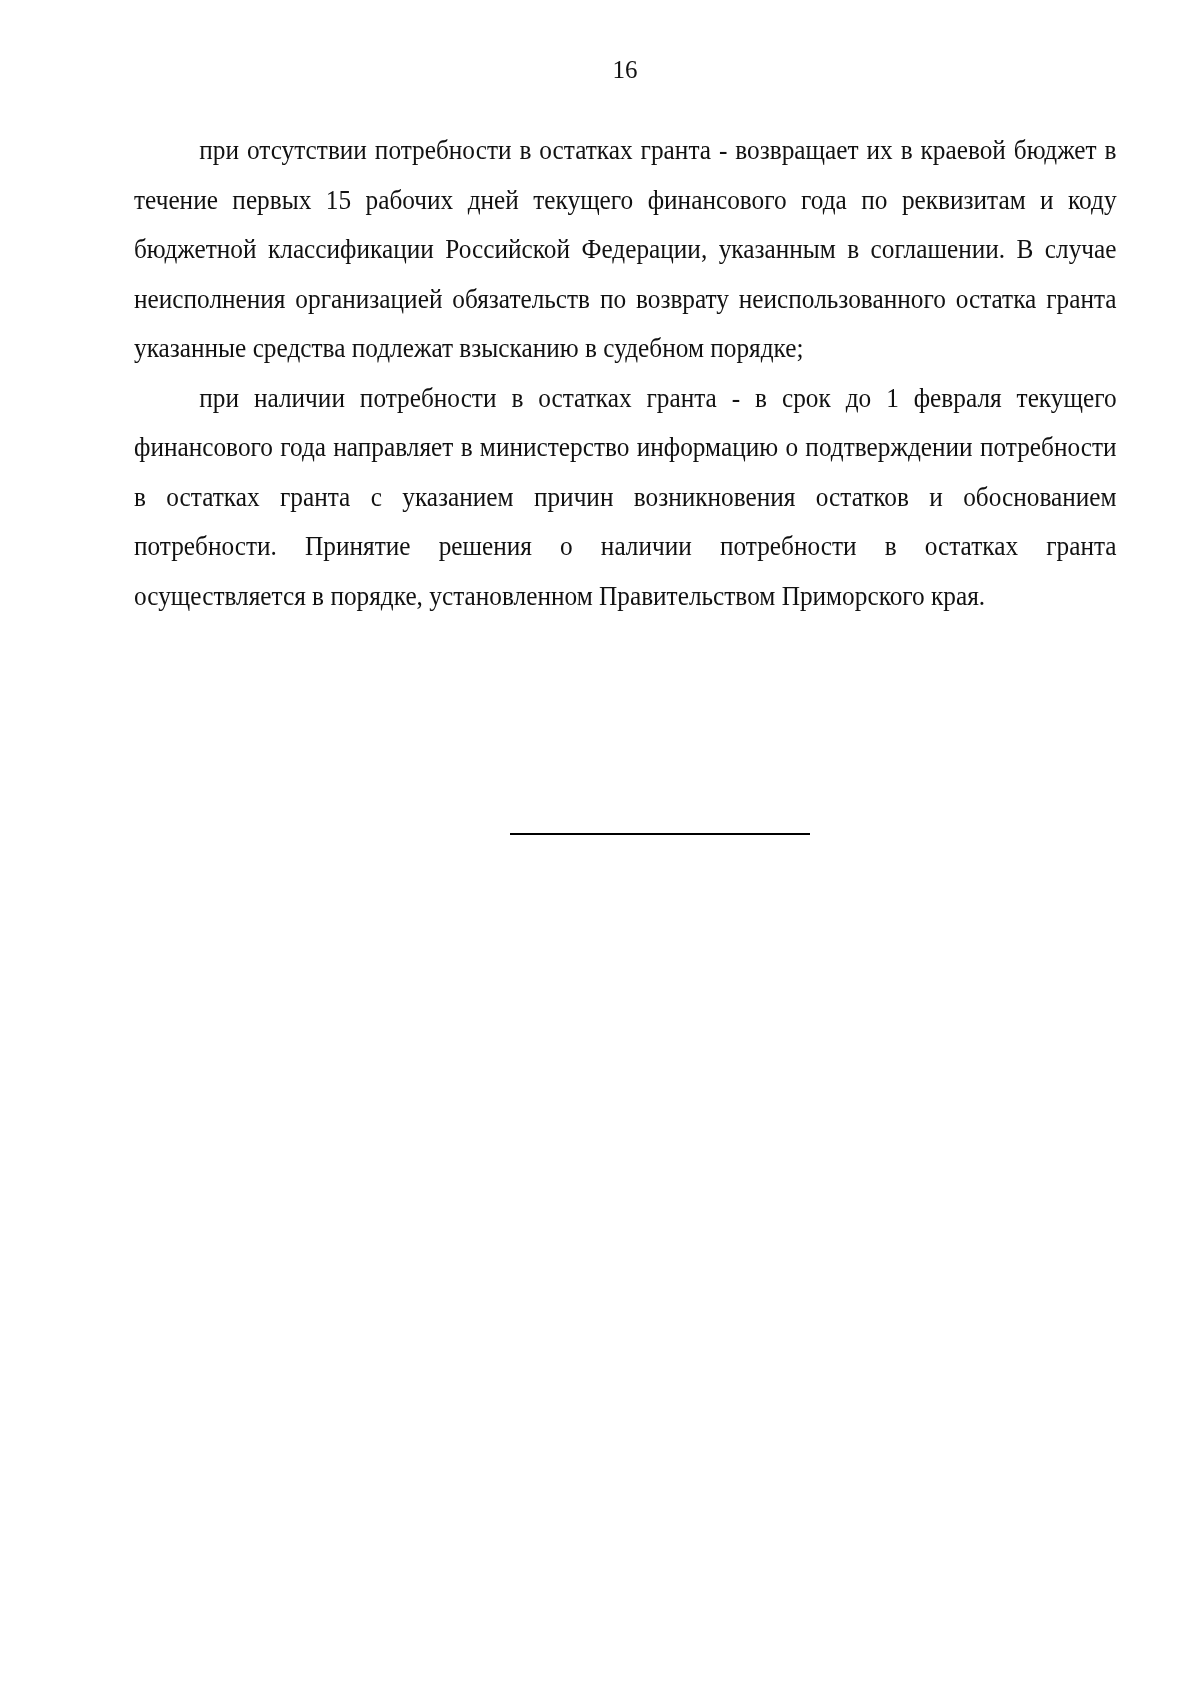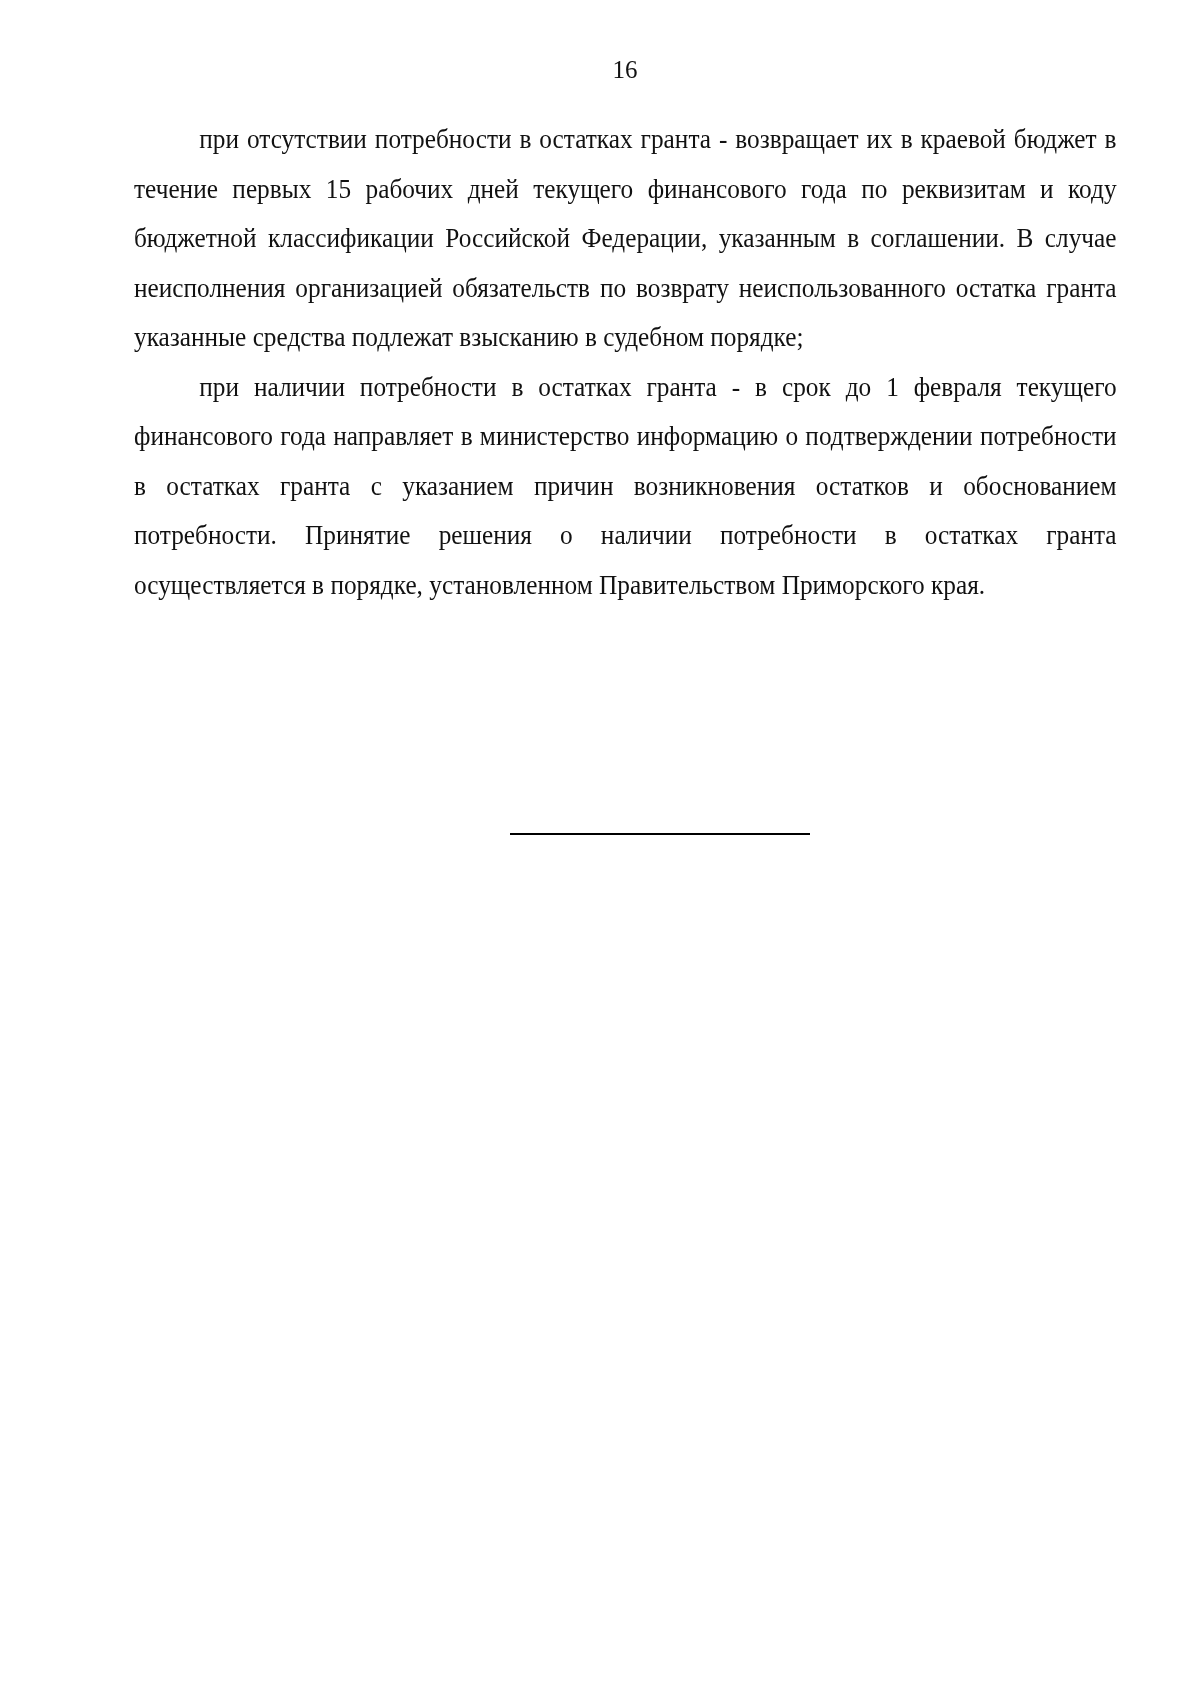--- a/index.html
+++ b/index.html
@@ -19,21 +19,21 @@
       position: absolute;
       top: 55px;
       left: 0;
       width: 1250px;
       text-align: center;
       font-size: 25px;
       line-height: 30px;
     }
     .body-text {
       position: absolute;
-      top: 114px;
+      top: 125px;
       left: 134px;
       width: 983px;
     }
     .para {
       margin: 0;
       font-size: 27.5px;
       line-height: 49.5px;
       text-align: justify;
       text-align-last: left;
       text-indent: 71px;

